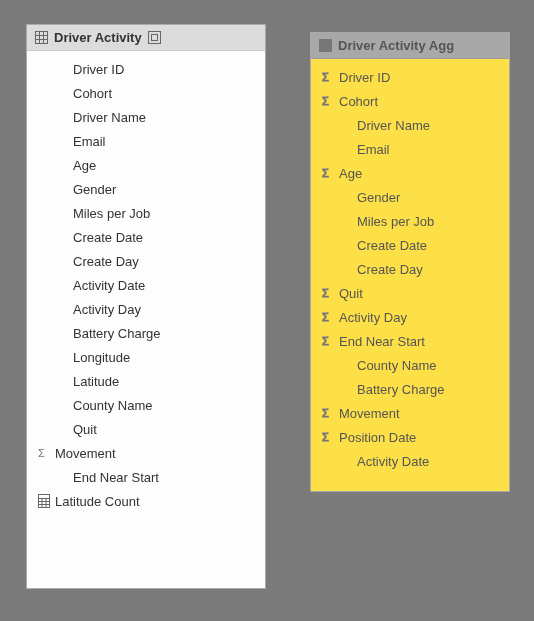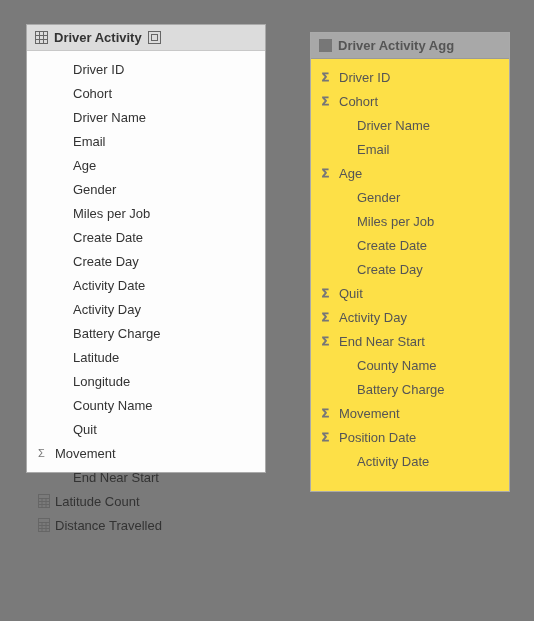--- a/index.html
+++ b/index.html
@@ -59,21 +59,21 @@
   
   .ico-table rect { fill: none; stroke: #666; stroke-width: 1; }
   .ico-table line { stroke: #666; stroke-width: 1; }
   .ico-o rect { fill: none; stroke: #666; stroke-width: 1; }
   .ico-sigma text { font-size: 11px; fill: #777; font-family: "Segoe UI", Arial, sans-serif; }
   .ico-calc rect { fill: none; stroke: #666; stroke-width: 1; }
   .ico-calc line { stroke: #666; stroke-width: 1; }
   .panel.dim .ico-table rect,
   .panel.dim .ico-table line,
   .panel.dim .ico-sigma text { stroke: #777; fill: #777; }
-  #panel1 { left: 26px; top: 24px; width: 240px; height: 449px; }
+  #panel1 { left: 26px; top: 24px; width: 240px; height: 565px; }
   #panel2 { left: 310px; top: 32px; width: 200px; height: 460px; }
 </style>
 </head>
 <body>
 
 <div id="panel1" class="panel">
   <div class="panel-header">
     <span>
       <svg class="ico-table" width="13" height="13">
         <rect x="0.5" y="0.5" width="12" height="12"></rect>
@@ -148,26 +148,26 @@
         <span class="label">Activity Day</span>
       </div>
       <div class="row">
         <span class="slot"></span>
         <span class="slot indent"></span>
         <span class="label">Battery Charge</span>
       </div>
       <div class="row">
         <span class="slot"></span>
         <span class="slot indent"></span>
+        <span class="label">Longitude</span>
+      </div>
+      <div class="row">
+        <span class="slot"></span>
+        <span class="slot indent"></span>
         <span class="label">Latitude</span>
-      </div>
-      <div class="row">
-        <span class="slot"></span>
-        <span class="slot indent"></span>
-        <span class="label">Longitude</span>
       </div>
       <div class="row">
         <span class="slot"></span>
         <span class="slot indent"></span>
         <span class="label">County Name</span>
       </div>
       <div class="row">
         <span class="slot"></span>
         <span class="slot indent"></span>
         <span class="label">Quit</span>
@@ -190,33 +190,20 @@
           <svg class="ico-calc" width="12" height="14">
             <rect x="0.5" y="0.5" width="11" height="13"></rect>
             <line x1="0.5" y1="4.5" x2="11.5" y2="4.5"></line>
             <line x1="0.5" y1="7.5" x2="11.5" y2="7.5"></line>
             <line x1="0.5" y1="10.5" x2="11.5" y2="10.5"></line>
             <line x1="4" y1="4.5" x2="4" y2="13.5"></line>
             <line x1="8" y1="4.5" x2="8" y2="13.5"></line>
           </svg>
         </span>
         <span class="label">Latitude Count</span>
-      </div>
-      <div class="row">
-        <span class="slot">
-          <svg class="ico-calc" width="12" height="14">
-            <rect x="0.5" y="0.5" width="11" height="13"></rect>
-            <line x1="0.5" y1="4.5" x2="11.5" y2="4.5"></line>
-            <line x1="0.5" y1="7.5" x2="11.5" y2="7.5"></line>
-            <line x1="0.5" y1="10.5" x2="11.5" y2="10.5"></line>
-            <line x1="4" y1="4.5" x2="4" y2="13.5"></line>
-            <line x1="8" y1="4.5" x2="8" y2="13.5"></line>
-          </svg>
-        </span>
-        <span class="label">Distance Travelled</span>
       </div>
     </div>
 </div>
 
 <div id="panel2" class="panel dim">
   <div class="panel-header">
     <span>
       <svg class="ico-table" width="13" height="13">
         <rect x="0.5" y="0.5" width="12" height="12"></rect>
         <line x1="0.5" y1="4.5" x2="12.5" y2="4.5"></line>

